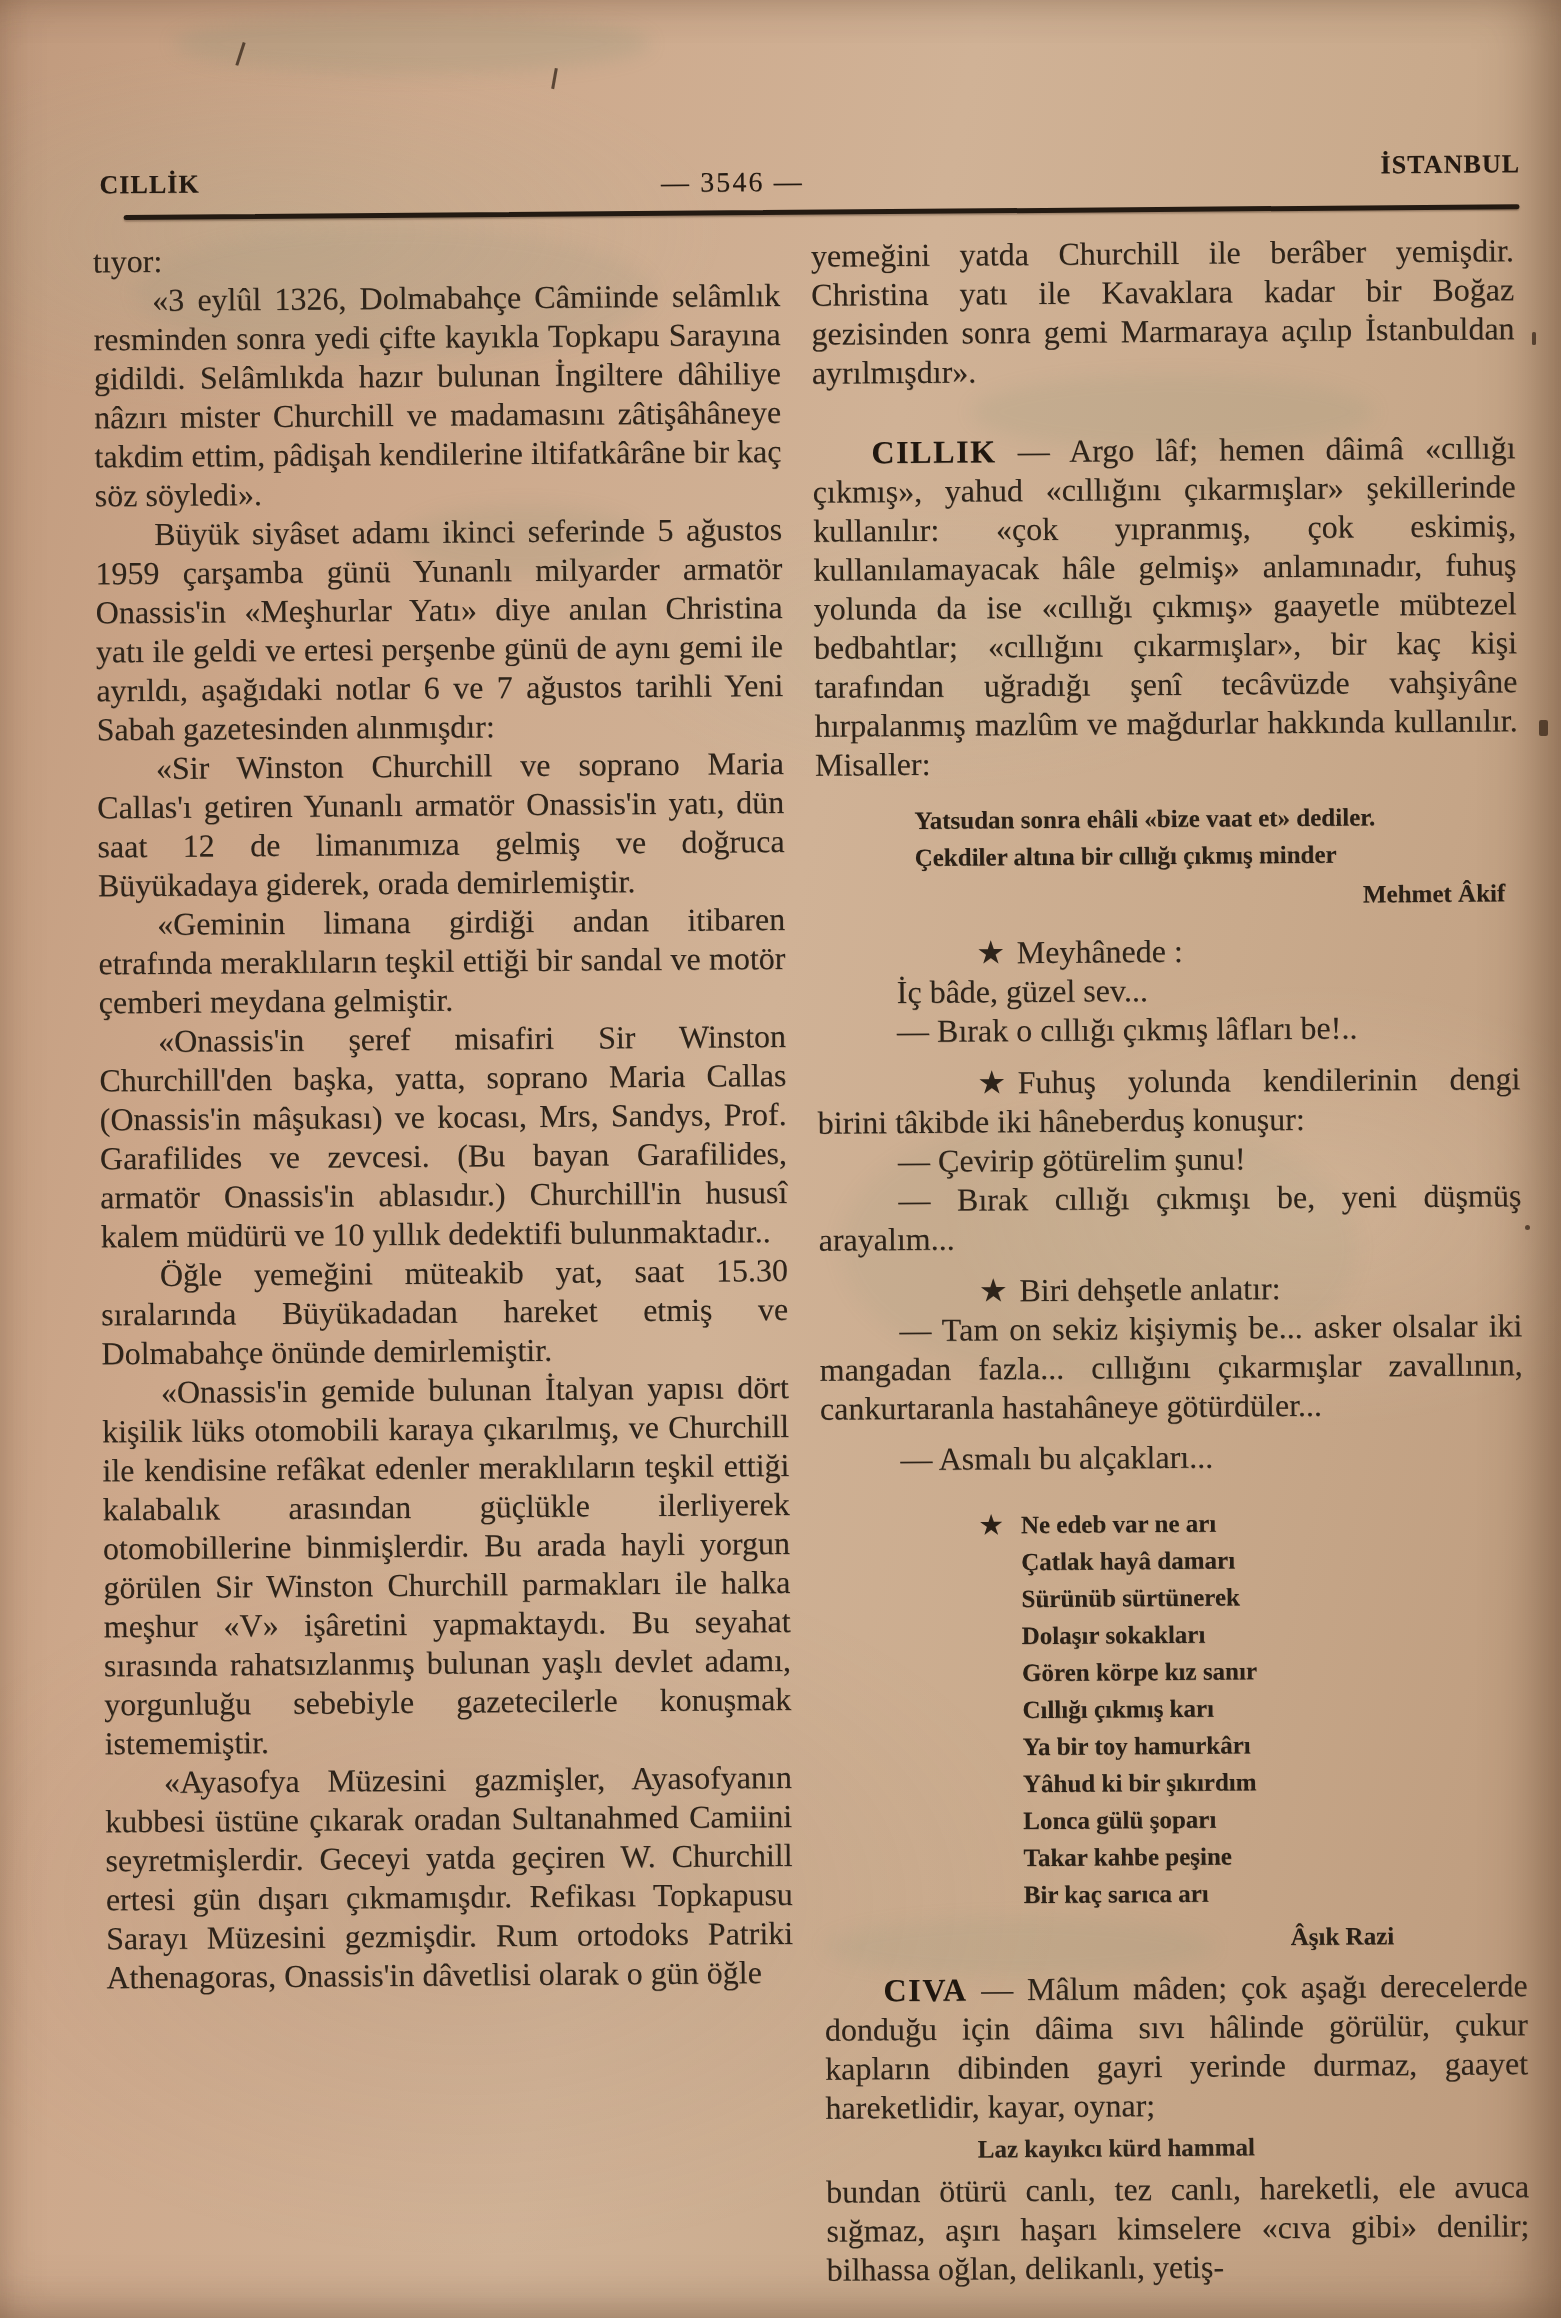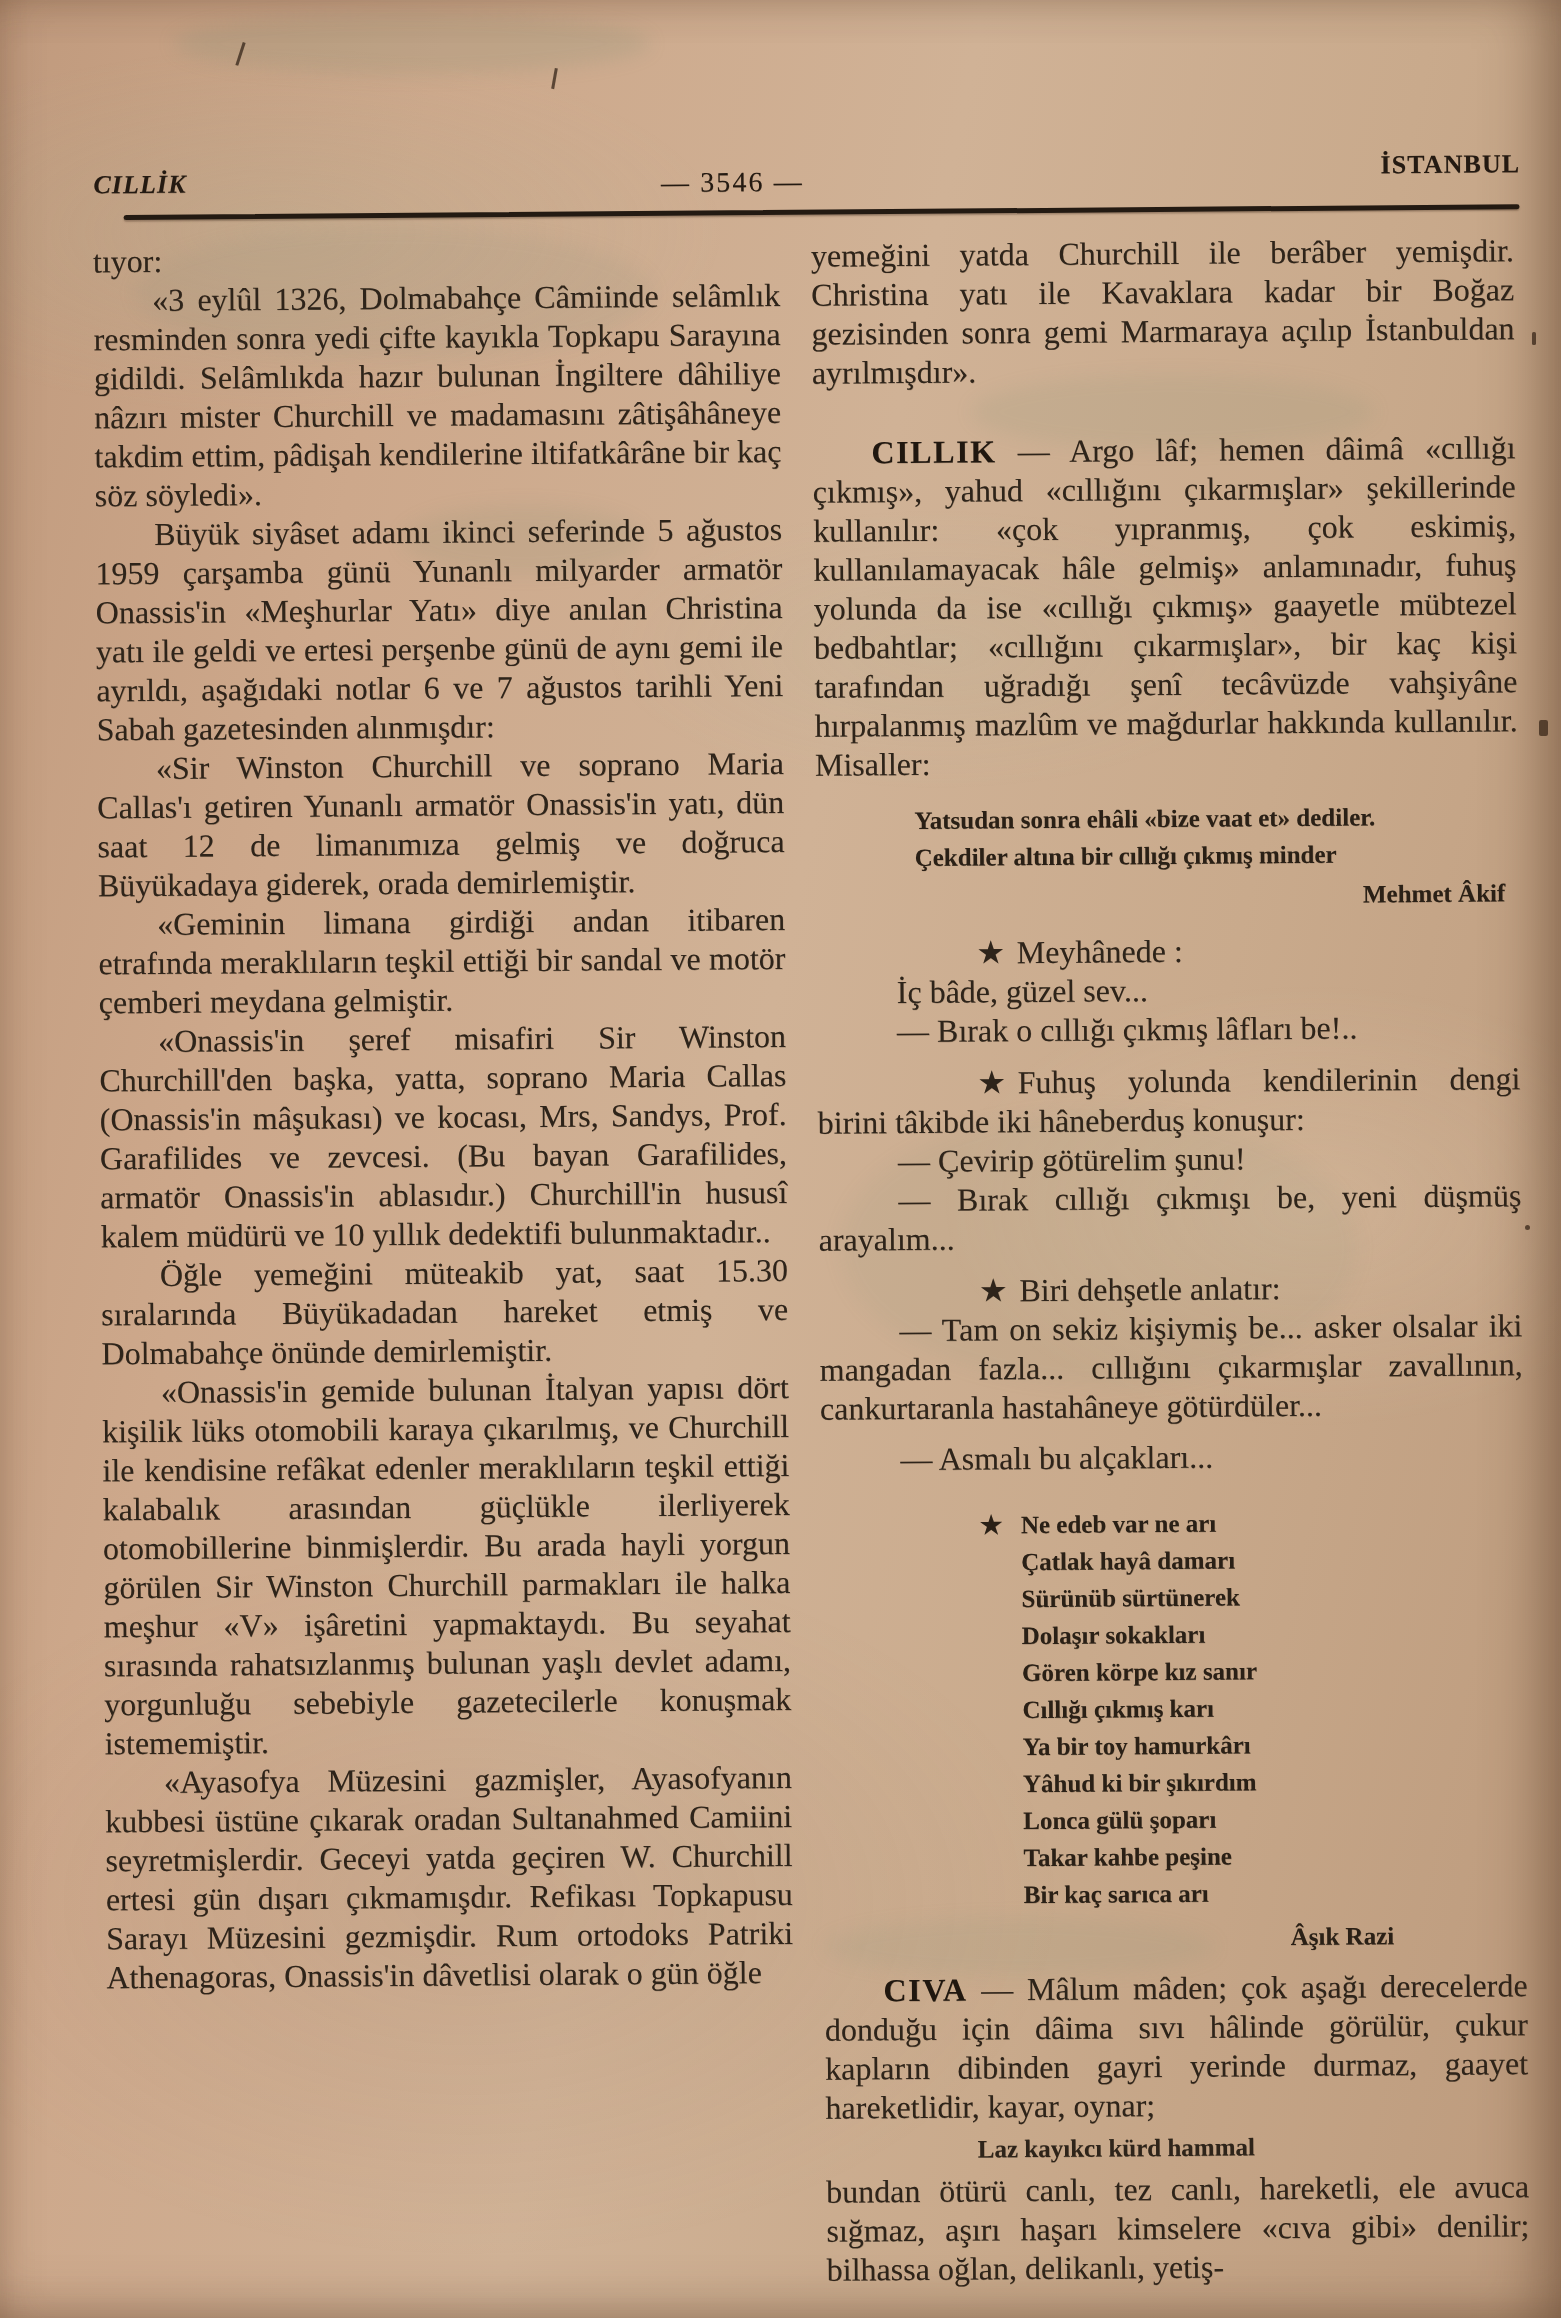--- a/index.html
+++ b/index.html
@@ -16,21 +16,21 @@
   }
   .vignette{position:absolute;inset:0;pointer-events:none;z-index:40;
     box-shadow:
       inset -42px 0 58px -21px rgba(80,50,30,.45),
       inset 26.4px 0 48px -29px rgba(90,60,40,.30),
       inset 0 -37px 53px -29px rgba(90,60,40,.30),
       inset 0 29px 48px -34px rgba(100,70,45,.22);}
   .rot{position:absolute;inset:0;transform:rotate(-0.45deg);transform-origin:781px 1159px;z-index:10;}
   .hdr{position:absolute;color:#241a12;font-weight:bold;font-size:26px;letter-spacing:1.1px;
        text-shadow:0.3px 0.4px 0 rgba(46,30,16,.4);}
-  .hdr-left{left:101px;top:165px;font-style:italic;}
+  .hdr-left{left:107px;top:165px;}
   .hdr-center{left:592px;top:166px;width:296px;text-align:center;font-weight:normal;font-size:28px;letter-spacing:2.1px;}
   .hdr-right{right:34px;top:155px;}
   .rule{position:absolute;left:131px;right:35px;top:210px;height:4.8px;background:#231a12;
         border-radius:2.6px;box-shadow:0 1.6px 1.6px rgba(60,40,25,.35);}
   .col{position:absolute;top:237px;text-align:justify;color:#2e241a;font-size:32px;line-height:39px;
        text-shadow:0.3px 0.4px 0 rgba(46,30,16,.33);}
   .col-left{left:100px;width:687px;}
   .col-right{left:818px;width:703px;}
   p{margin:0;}
   .ind{text-indent:59px;}

